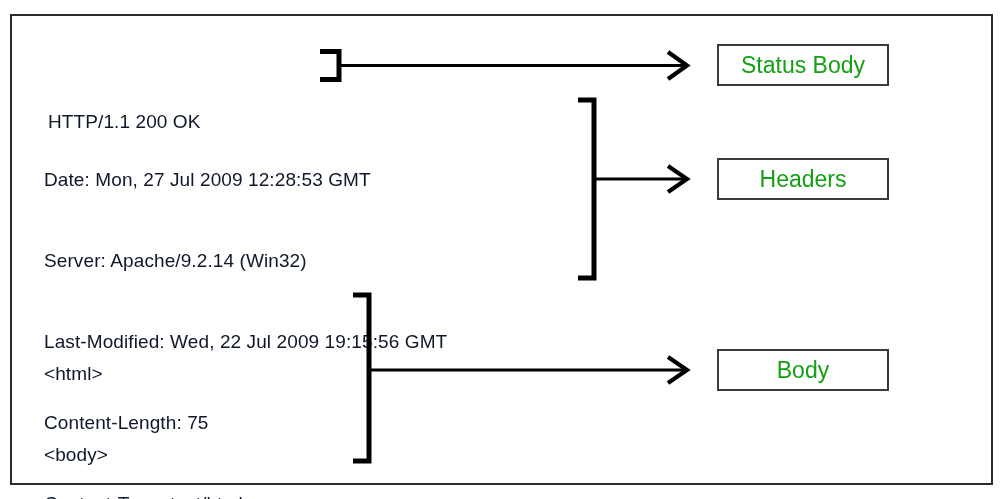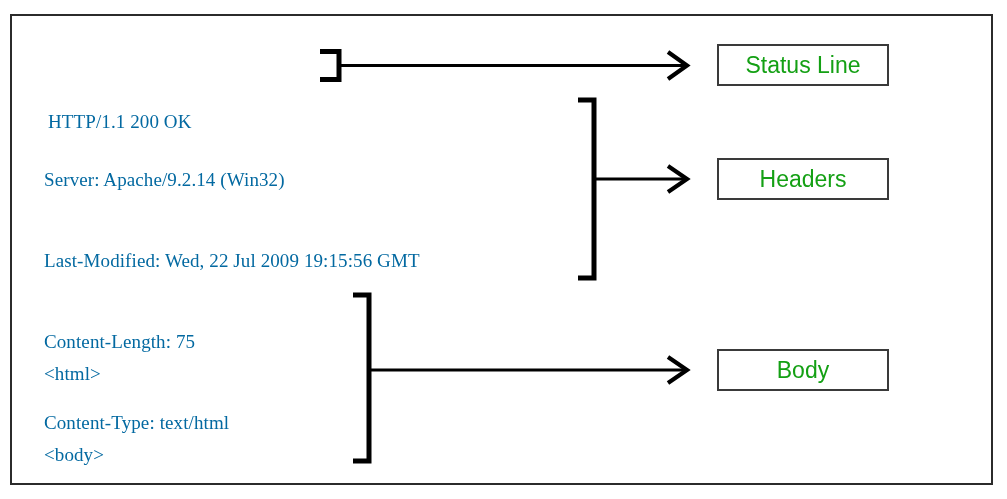--- a/index.html
+++ b/index.html
@@ -28,22 +28,22 @@
     width: 983px;
     height: 471px;
     border: 2px solid #2b2b2b;
     box-sizing: border-box;
     background: #ffffff;
   }
 
   
   .response-text {
     position: absolute;
-    color: #0369a1;
-    font-family: Liberation Serif, serif;
+    color: #0f172a;
+    font-family: Liberation Sans, sans-serif;
     font-size: 19px;
     line-height: 27px;
     white-space: pre;
     letter-spacing: 0.1px;
   }
 
   #status-line-text {
     left: 48px;
     top: 54px;
   }
@@ -102,20 +102,21 @@
 
 <div id="canvas">
 
   <div id="diagram-frame"></div>
 
   <div class="response-text" id="status-line-text">
     <span class="response-line">HTTP/1.1 200 OK</span>
   </div>
 
   <div class="response-text" id="headers-text">
+    <span class="response-line">Date: Mon, 27 Jul 2009 12:28:53 GMT</span>
     <span class="response-line">Server: Apache/9.2.14 (Win32)</span>
     <span class="response-line">Last-Modified: Wed, 22 Jul 2009 19:15:56 GMT</span>
     <span class="response-line">Content-Length: 75</span>
     <span class="response-line">Content-Type: text/html</span>
     
   </div>
 
   <div class="response-text" id="body-text">
     <span class="response-line">&lt;html&gt;</span>
     <span class="response-line">&lt;body&gt;</span>
@@ -148,21 +149,21 @@
       <path class="stroke bracket" d="M 353 295 L 369 295 L 369 461 L 353 461"></path>
     </g>
 
     <g>
       <path class="stroke shaft" d="M 369 370 L 686 370"></path>
       <path class="stroke head" d="M 668 357 L 687 370 L 668 383"></path>
     </g>
   </svg>
 
   <div class="label-box" id="box-status-line">
-    <span>Status Line</span>
+    <span>Status Body</span>
   </div>
 
   <div class="label-box" id="box-headers">
     <span>Headers</span>
   </div>
 
   <div class="label-box" id="box-body">
     <span>Body</span>
   </div>
 

